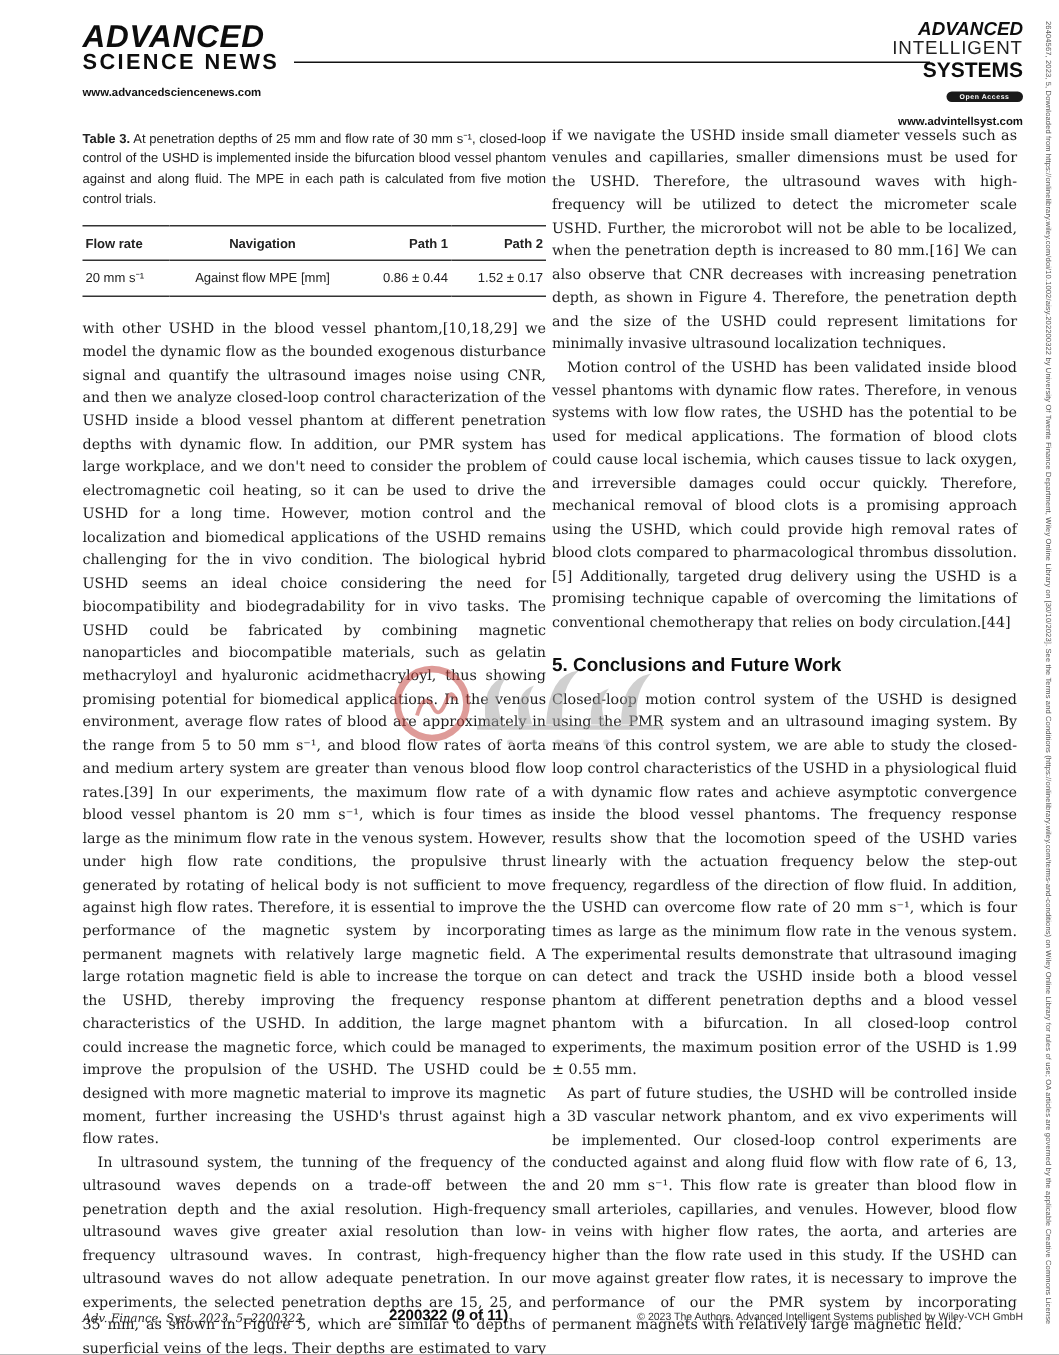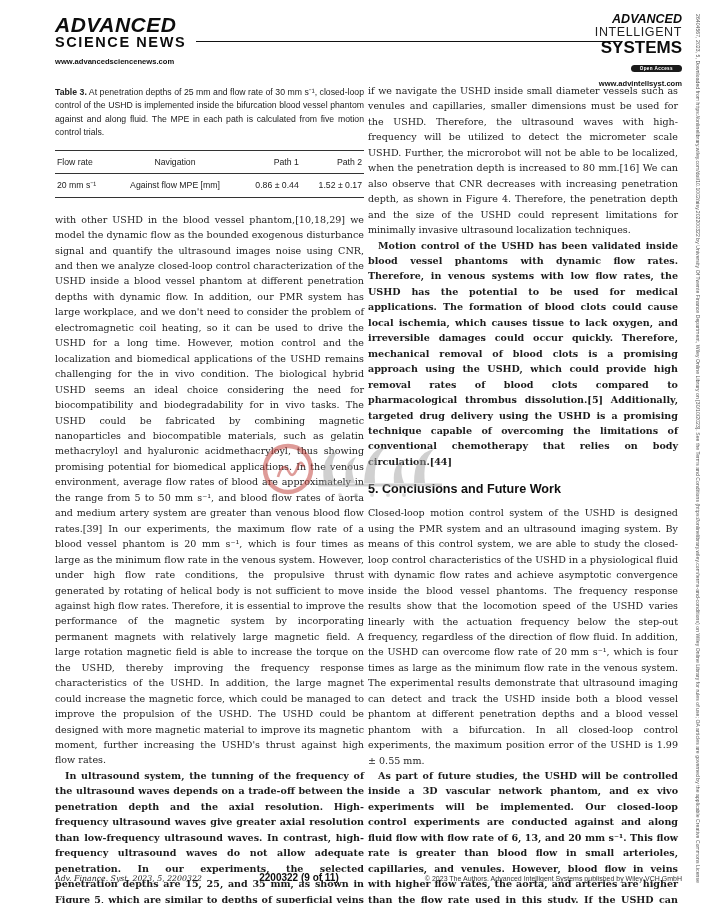--- a/index.html
+++ b/index.html
@@ -11,40 +11,40 @@
   }
   
   .logo-left { position:absolute; left:55px; top:14px; font-family:"Liberation Sans", sans-serif; }
   .asn-line1 { font-size:21px; font-weight:900; font-style:italic; letter-spacing:.5px; line-height:1; color:#0d0d0d; }
   .asn-line2 { font-size:14.5px; font-weight:700; letter-spacing:1.6px; line-height:1.05; color:#0d0d0d; }
   .asn-url { font-size:7.6px; font-weight:700; margin-top:7px; color:#111; }
   .header-rule { position:absolute; left:196px; top:41px; width:424px; height:1.4px; background:#111; }
   .logo-right { position:absolute; right:24px; top:13px; text-align:right; font-family:"Liberation Sans", sans-serif; }
   .ais-line1 { font-size:12.5px; font-weight:900; font-style:italic; line-height:1.02; color:#0d0d0d; }
   .ais-line2 { font-size:12.5px; font-weight:400; letter-spacing:.6px; line-height:1.02; color:#222; }
-  .ais-line3 { font-size:17px; font-weight:900; line-height:1.02; color:#0d0d0d; }
+  .ais-line3 { font-size:14px; font-weight:900; line-height:1.02; color:#0d0d0d; }
   .ais-badge { display:inline-block; background:#1a1a1a; color:#fff; font-size:4.6px; font-weight:700;
                padding:1px 9px; border-radius:5px; margin-top:1px; letter-spacing:.4px; }
   .ais-url { font-size:7.6px; font-weight:700; margin-top:5px; color:#111; }
   
   .col-left  { position:absolute; left:55px;  top:86px; width:309px; }
   .col-right { position:absolute; left:368px; top:83px; width:310px; }
   .table-caption { font-family:"Liberation Sans", sans-serif; font-size:8.7px; line-height:13.4px;
                    text-align:justify; color:#222; margin-bottom:10px; }
   .table-caption .cap-bold { font-weight:700; }
   table.data { width:100%; border-collapse:collapse; font-family:"Liberation Sans", sans-serif;
                font-size:8.7px; color:#222; margin-bottom:14px; }
-  table.data thead th { border-top:1.3px solid #333; border-bottom:1px solid #333; font-weight:400;
+  table.data thead th { border-top:1.3px solid #333; border-bottom:1px solid #333; font-weight:700;
                         padding:6px 2px; }
   table.data tbody tr:last-child td { border-bottom:0; }
   table.data tbody td { padding:5.5px 2px; }
   table.data { border-bottom:1.3px solid #333; }
   .al { text-align:left; } .ac { text-align:center; } .ar { text-align:right; }
   .body-p { font-size:9.55px; line-height:15.45px; text-align:justify; color:#1c1c1c; }
-  .indent { text-indent:10px;font-weight:bold; }
+  .indent { text-indent:10px; }
   h2.section { font-family:"Liberation Sans", sans-serif; font-size:12.6px; font-weight:700;
                color:#0f0f0f; margin:13px 0 9px 0; }
   
   .watermark { position:absolute; left:254px; top:427px; width:212px; height:82px;
                opacity:.5; pointer-events:none; }
   
   .sidebar-text { position:absolute; right:5px; top:14px; height:878px; overflow:hidden;
                   writing-mode:vertical-rl; font-family:"Liberation Sans", sans-serif;
                   font-size:5px; letter-spacing:.1px; color:#555; }
   

